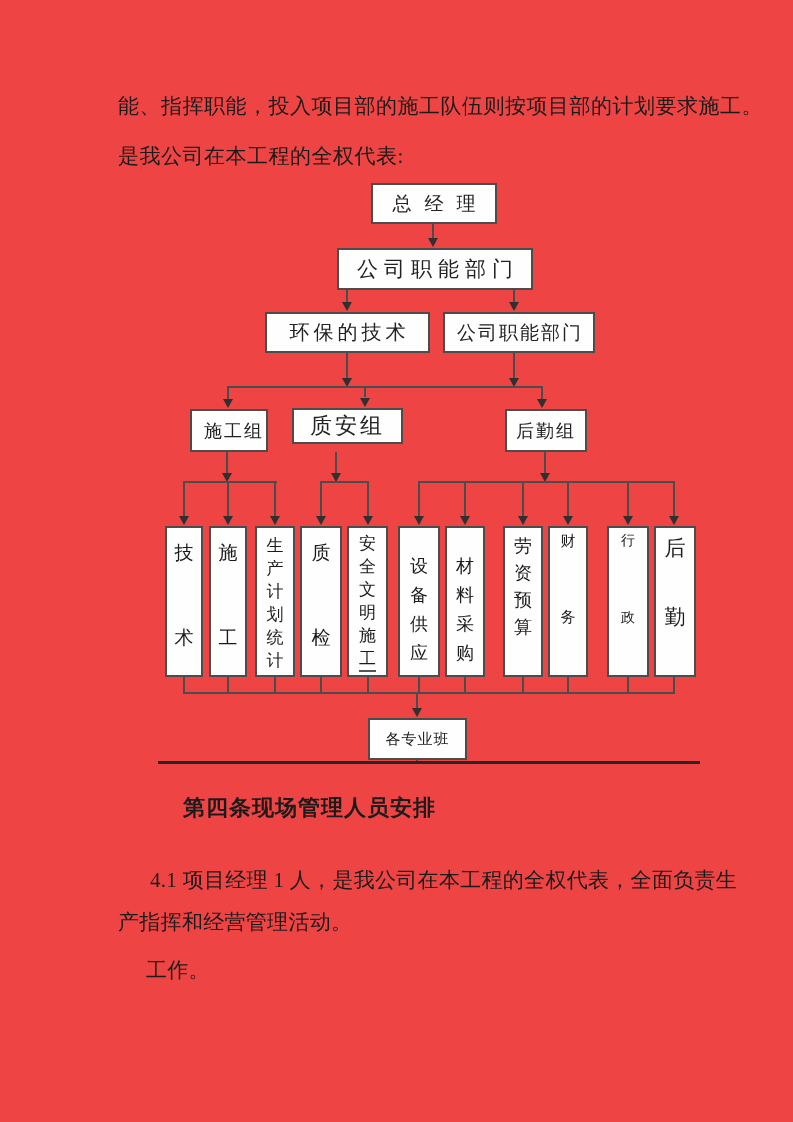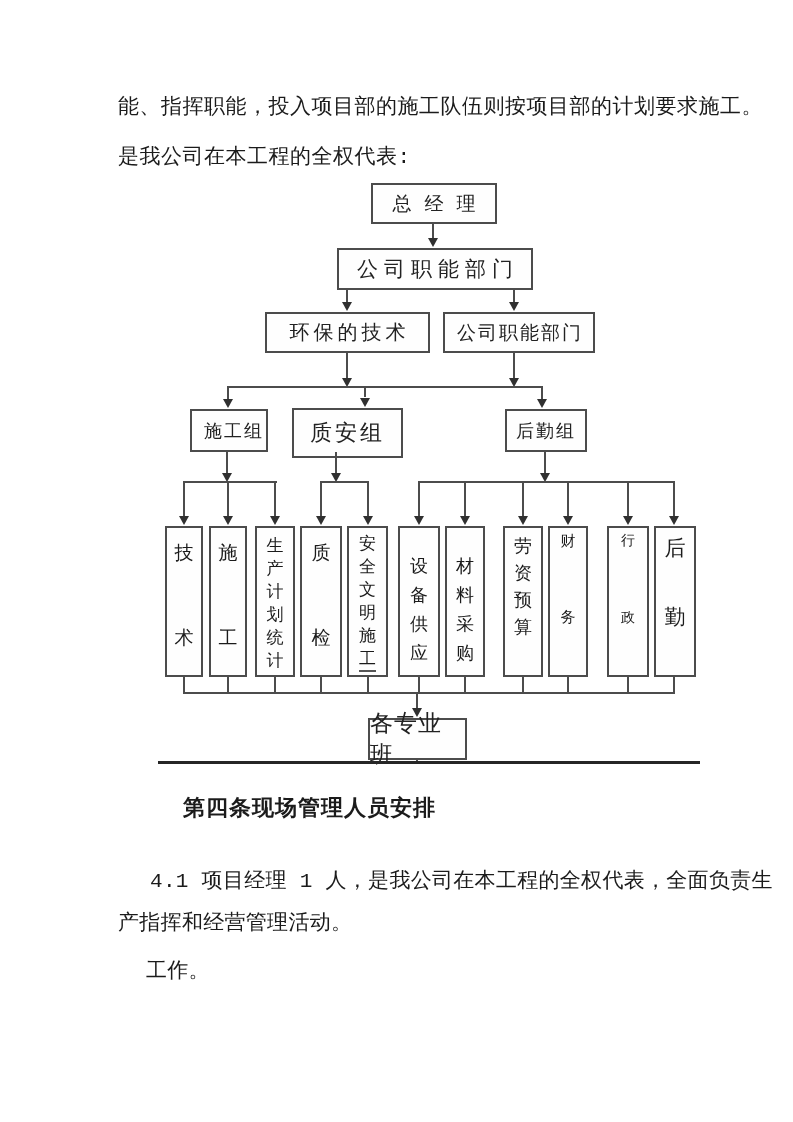--- a/index.html
+++ b/index.html
@@ -1,21 +1,21 @@
 <!DOCTYPE html>
 <html><head>
 <meta charset="utf-8">
 <style>
   html,body{margin:0;padding:0;background:#9c9c9c;}
   #page{
     position:relative;
     width:793px;height:1122px;
     margin:0 auto;
-    background:#ffffff;
-    font-family:Liberation Mono, monospace;
+    background:#ef4444;
+    font-family:Liberation Serif, serif;
     color:#1b1b1b;
     overflow:hidden;
   }
   .tline{position:absolute;white-space:nowrap;}
   .intro{font-size:21px;letter-spacing:0.5px;}
   .heading{font-size:22px;font-weight:bold;letter-spacing:1px;}
   .body{font-size:21px;letter-spacing:0.3px;}
   .pageno{position:absolute;left:0;top:1057px;width:100%;text-align:center;font-size:14px;color:#2b2b2b;}
 
   
@@ -31,23 +31,23 @@
   .hl{position:absolute;height:2px;background:#4c4c4c;}
   .arr{position:absolute;width:0;height:0;
        border-left:5px solid transparent;border-right:5px solid transparent;
        border-top:9px solid #303030;}
 
   .gm   {left:371px;top:183px;width:126px;height:41px;font-size:19px;letter-spacing:13px;padding-left:13px;}
   .dept1{left:337px;top:248px;width:196px;height:42px;font-size:21px;letter-spacing:6px;padding-left:6px;}
   .pm   {left:265px;top:312px;width:165px;height:41px;font-size:20px;letter-spacing:4px;padding-left:4px;}
   .dept2{left:443px;top:312px;width:152px;height:41px;font-size:19px;letter-spacing:2px;padding-left:2px;}
   .g1{left:190px;top:409px;width:78px;height:43px;font-size:18px;letter-spacing:2px;padding-left:10px;}
-  .g2{left:292px;top:408px;width:111px;height:50px;font-size:22px;letter-spacing:3px;}
+  .g2{left:292px;top:408px;width:111px;height:36px;font-size:22px;letter-spacing:3px;}
   .g3{left:505px;top:409px;width:82px;height:43px;font-size:18px;letter-spacing:2px;}
-  .teams{left:368px;top:718px;width:99px;height:42px;font-size:23px;letter-spacing:1px;}
+  .teams{left:368px;top:718px;width:99px;height:42px;font-size:15px;letter-spacing:1px;}
 
   .vb{position:absolute;top:526px;height:151px;border:2px solid #4c4c4c;background:#fefefe;box-sizing:border-box;}
   .vsplit{display:flex;flex-direction:column;justify-content:space-between;align-items:center;
           height:100%;box-sizing:border-box;}
   .c1 {left:165px;width:38px;font-size:19px;} .c1 .vsplit{padding:12px 0 24px;}
   .c2 {left:209px;width:38px;font-size:19px;} .c2 .vsplit{padding:12px 0 24px;}
   .c3 {left:255px;width:40px;font-size:17px;} .c3 .vsplit{padding:6px 0 8px;}
   .c4 {left:300px;width:42px;font-size:19px;} .c4 .vsplit{padding:12px 0 24px;}
   .c5 {left:347px;width:41px;font-size:17px;} .c5 .vsplit{padding:4px 0 24px;}
   .c5 .vsplit span:last-child{border-bottom:2px solid #555;}

